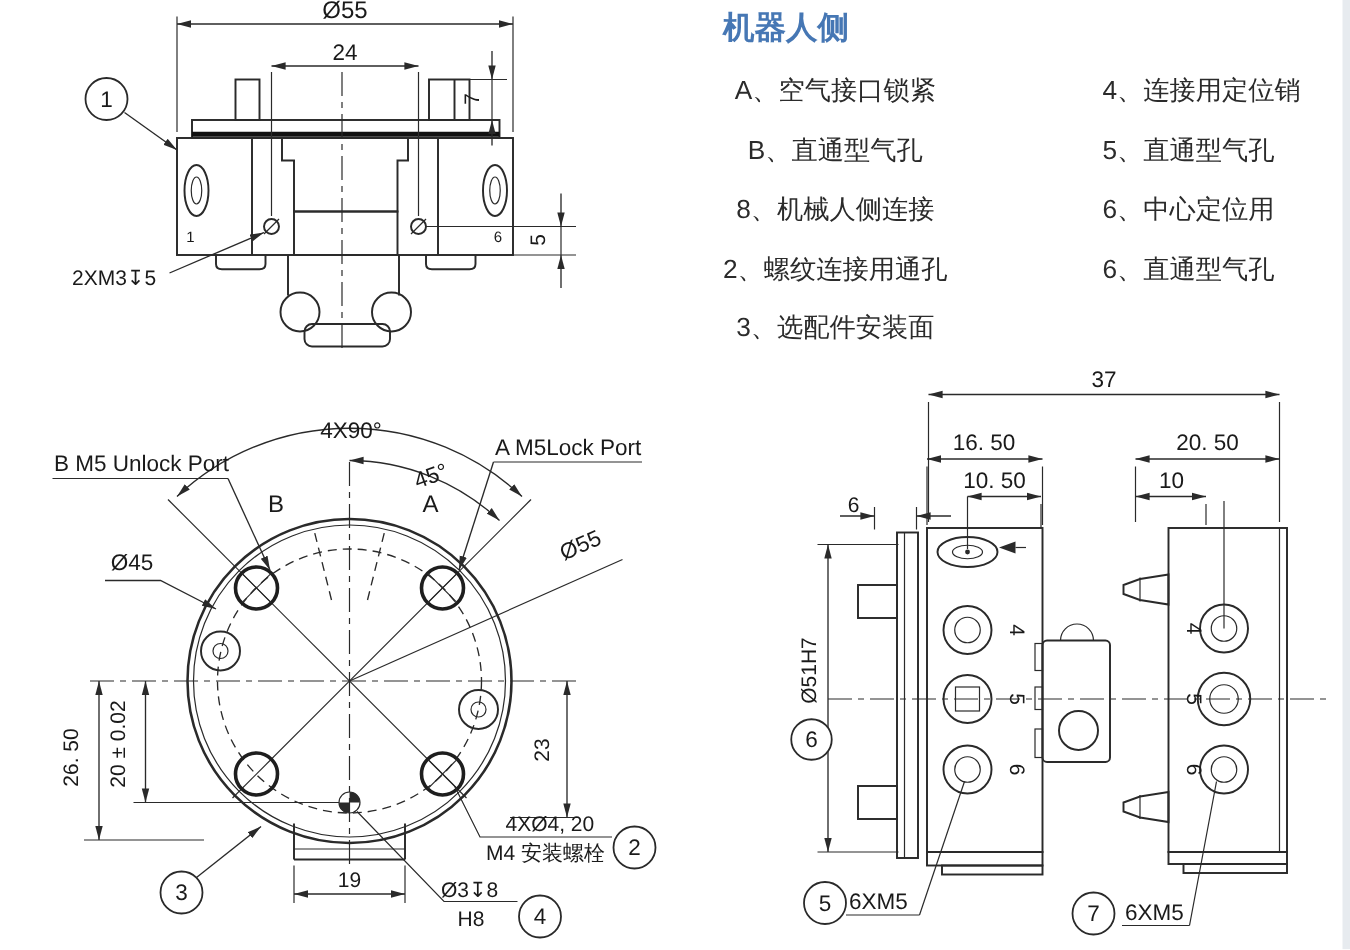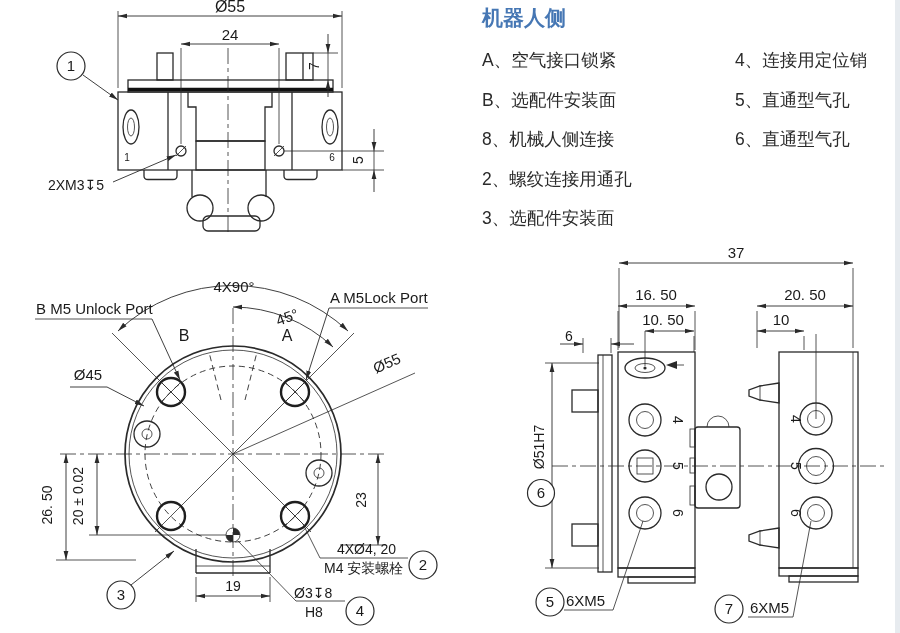--- a/index.html
+++ b/index.html
@@ -15,21 +15,21 @@
   .sw4{stroke:#111;stroke-width:3.4;fill:none;}
   .cl{stroke:#2a2a2a;stroke-width:0.8;fill:none;stroke-dasharray:16 4 4 4;}
   .dsh{stroke:#2a2a2a;stroke-width:0.9;fill:none;stroke-dasharray:6 4;}
   .fillb{fill:#2a2a2a;stroke:none;}
   .balloon{fill:#fff;stroke:#2a2a2a;stroke-width:1.2;}
   .t15{font-size:15px;} .t14{font-size:14px;} .t16{font-size:16px;} .t10{font-size:10px;}
   .legend{position:absolute;left:480px;top:0;width:418px;height:240px;text-decoration:underline;}
   .legend-title{position:absolute;left:2px;top:4px;font-size:21px;font-weight:bold;color:#4677b4;}
   .col{position:absolute;top:41px;list-style:none;margin:0;padding:0;font-size:17.5px;color:#2b2b2b;}
   .col li{height:39.5px;line-height:39.5px;white-space:nowrap;}
-  .col-l{left:2px;} .col-r{left:255px;}
+  .col-l{left:2px;text-align:center;} .col-r{left:255px;}
 </style>
 </head>
 <body>
 
 <div class="page">
 
 <svg width="900" height="633" viewBox="0 0 900 633">
   <defs>
     <marker id="arw" viewBox="0 0 10 6" refX="9.5" refY="3" markerWidth="11" markerHeight="6.6" orient="auto-start-reverse">
       <path d="M0,0.5 L9.5,3 L0,5.5 Z" fill="#2a2a2a"></path>
@@ -329,26 +329,27 @@
       <line class="thin" x1="793" y1="617" x2="811" y2="521"></line>
     </g>
   </g>
 </svg>
 
 
 <div class="legend">
   <div class="legend-title">机器人侧</div>
   <ul class="col col-l">
     <li>A、空气接口锁紧</li>
-    <li>B、选配件安装面</li>
+    <li>B、直通型气孔</li>
     <li>8、机械人侧连接</li>
     <li>2、螺纹连接用通孔</li>
     <li>3、选配件安装面</li>
   </ul>
   <ul class="col col-r">
     <li>4、连接用定位销</li>
     <li>5、直通型气孔</li>
+    <li>6、中心定位用</li>
     <li>6、直通型气孔</li>
   </ul>
 </div>
 
 <div class="edge-r"></div>
 </div>
 
 </body></html>

